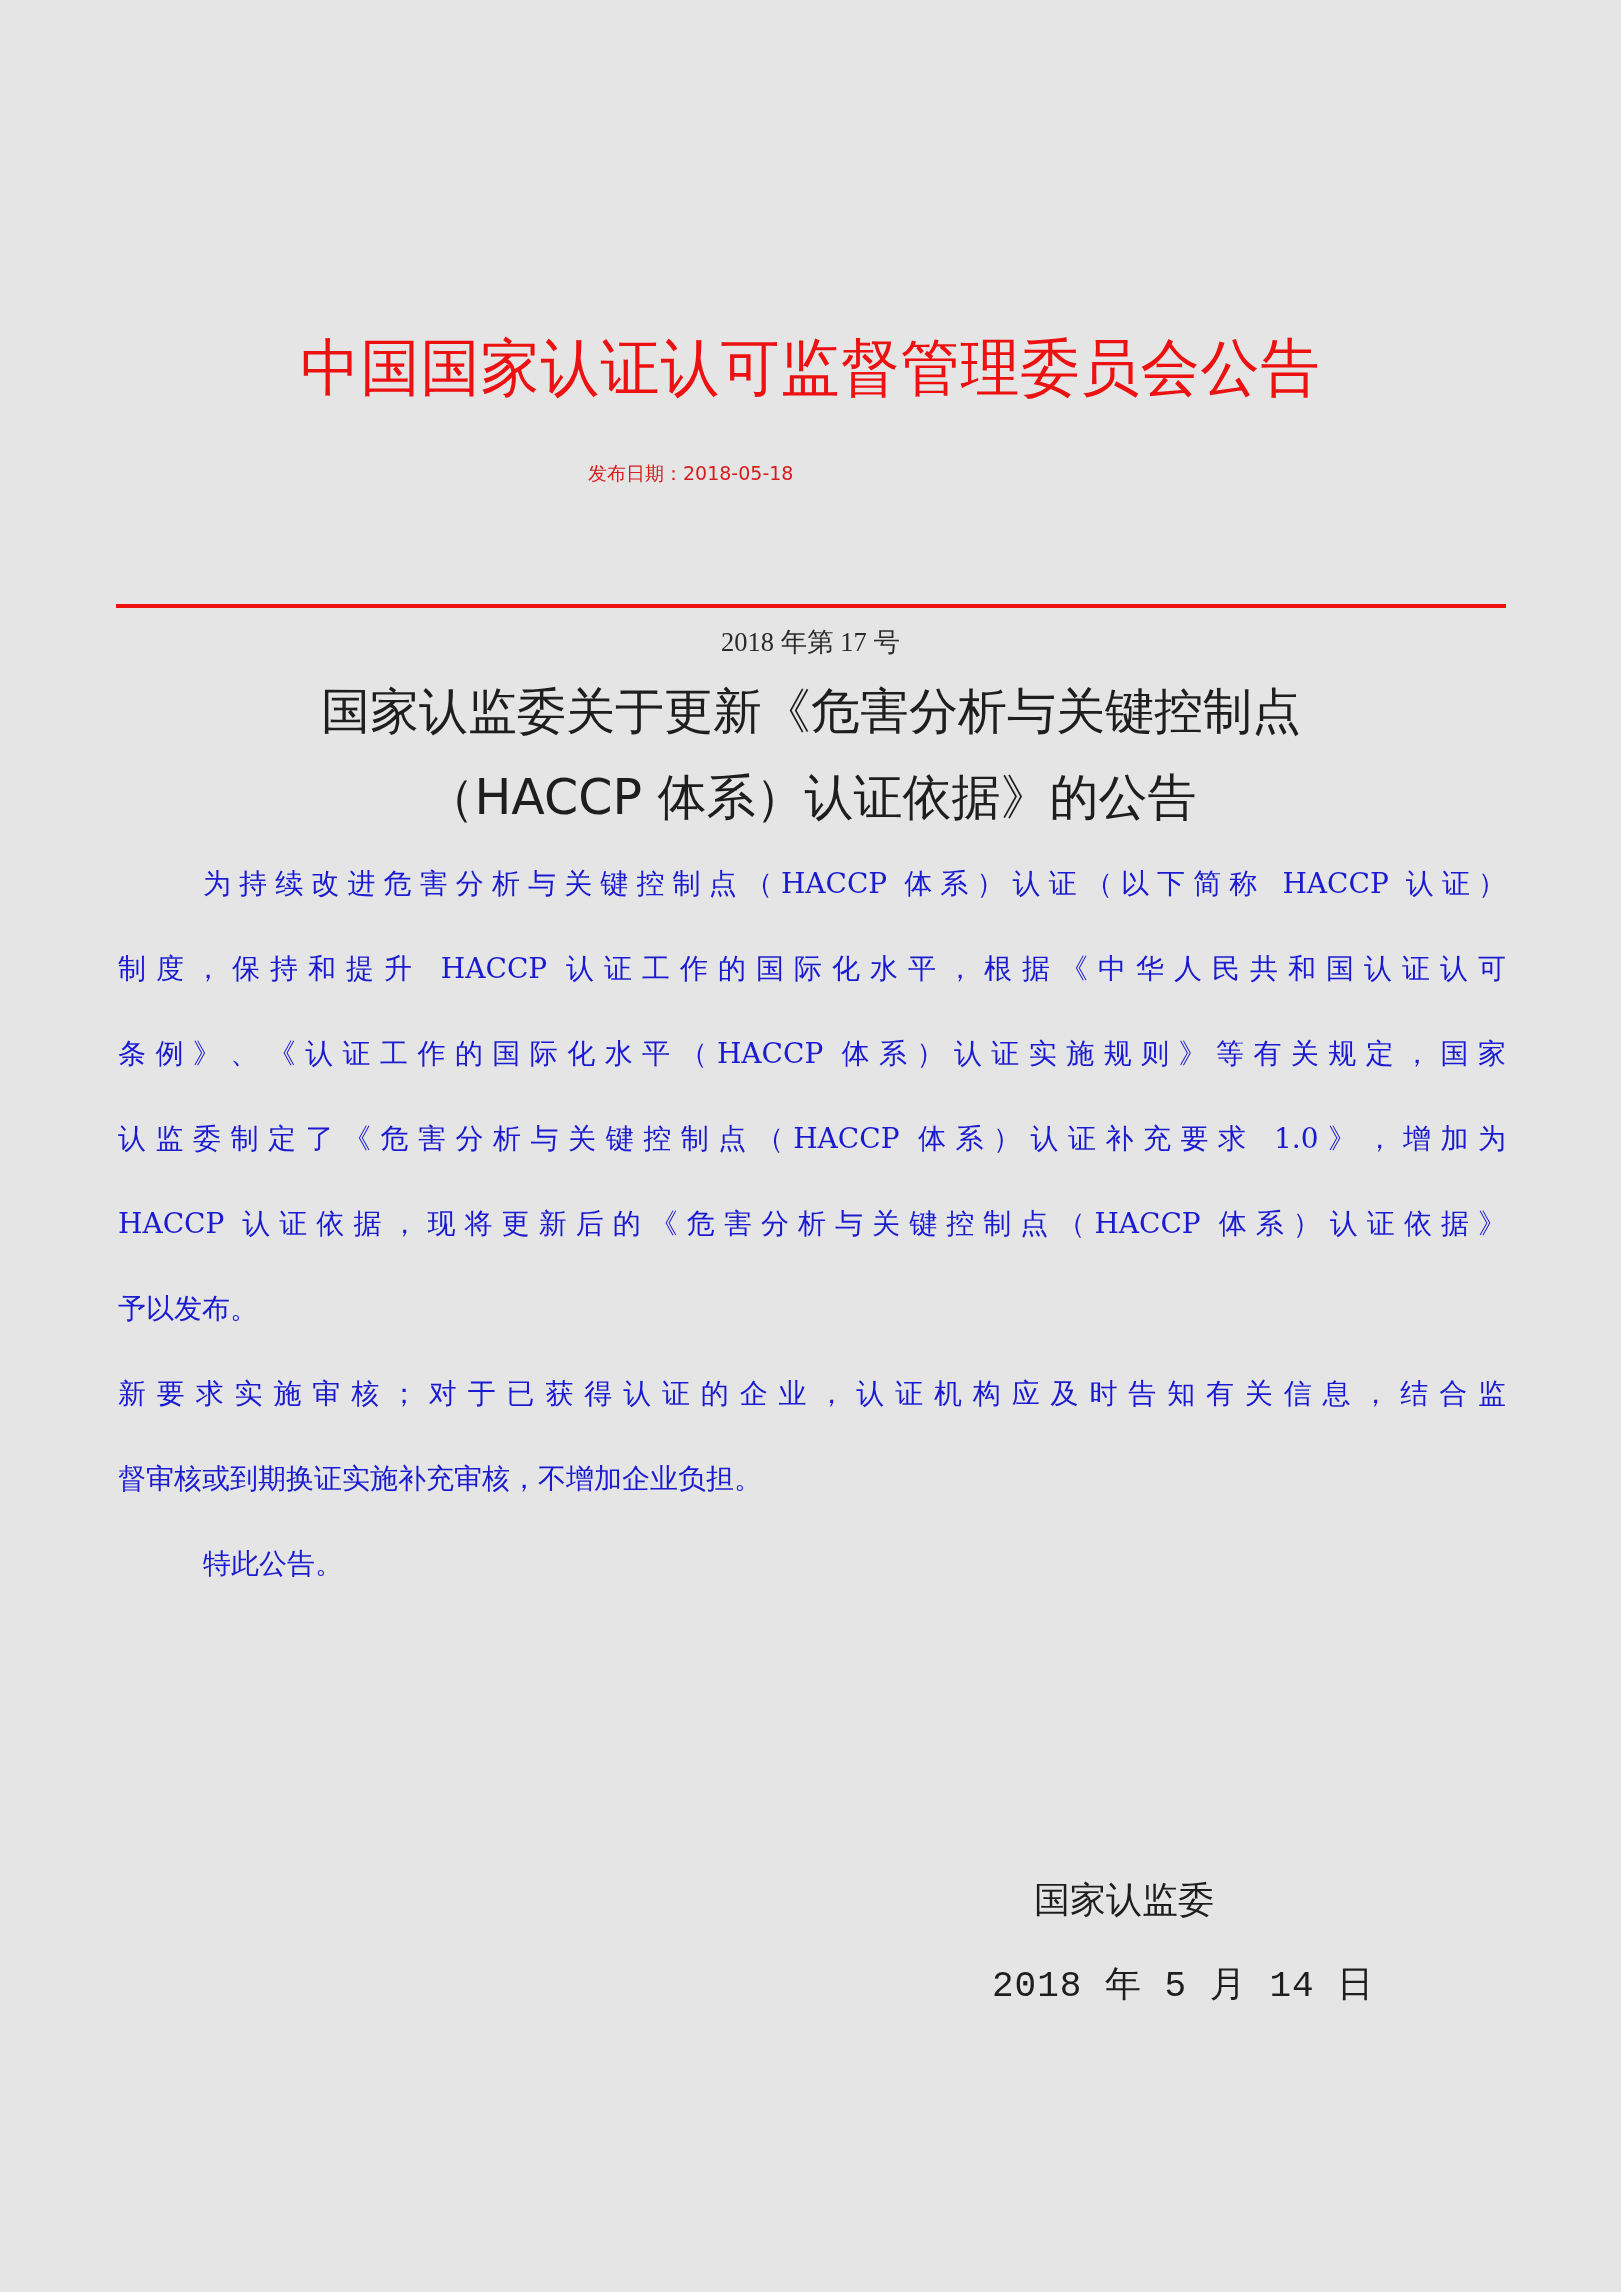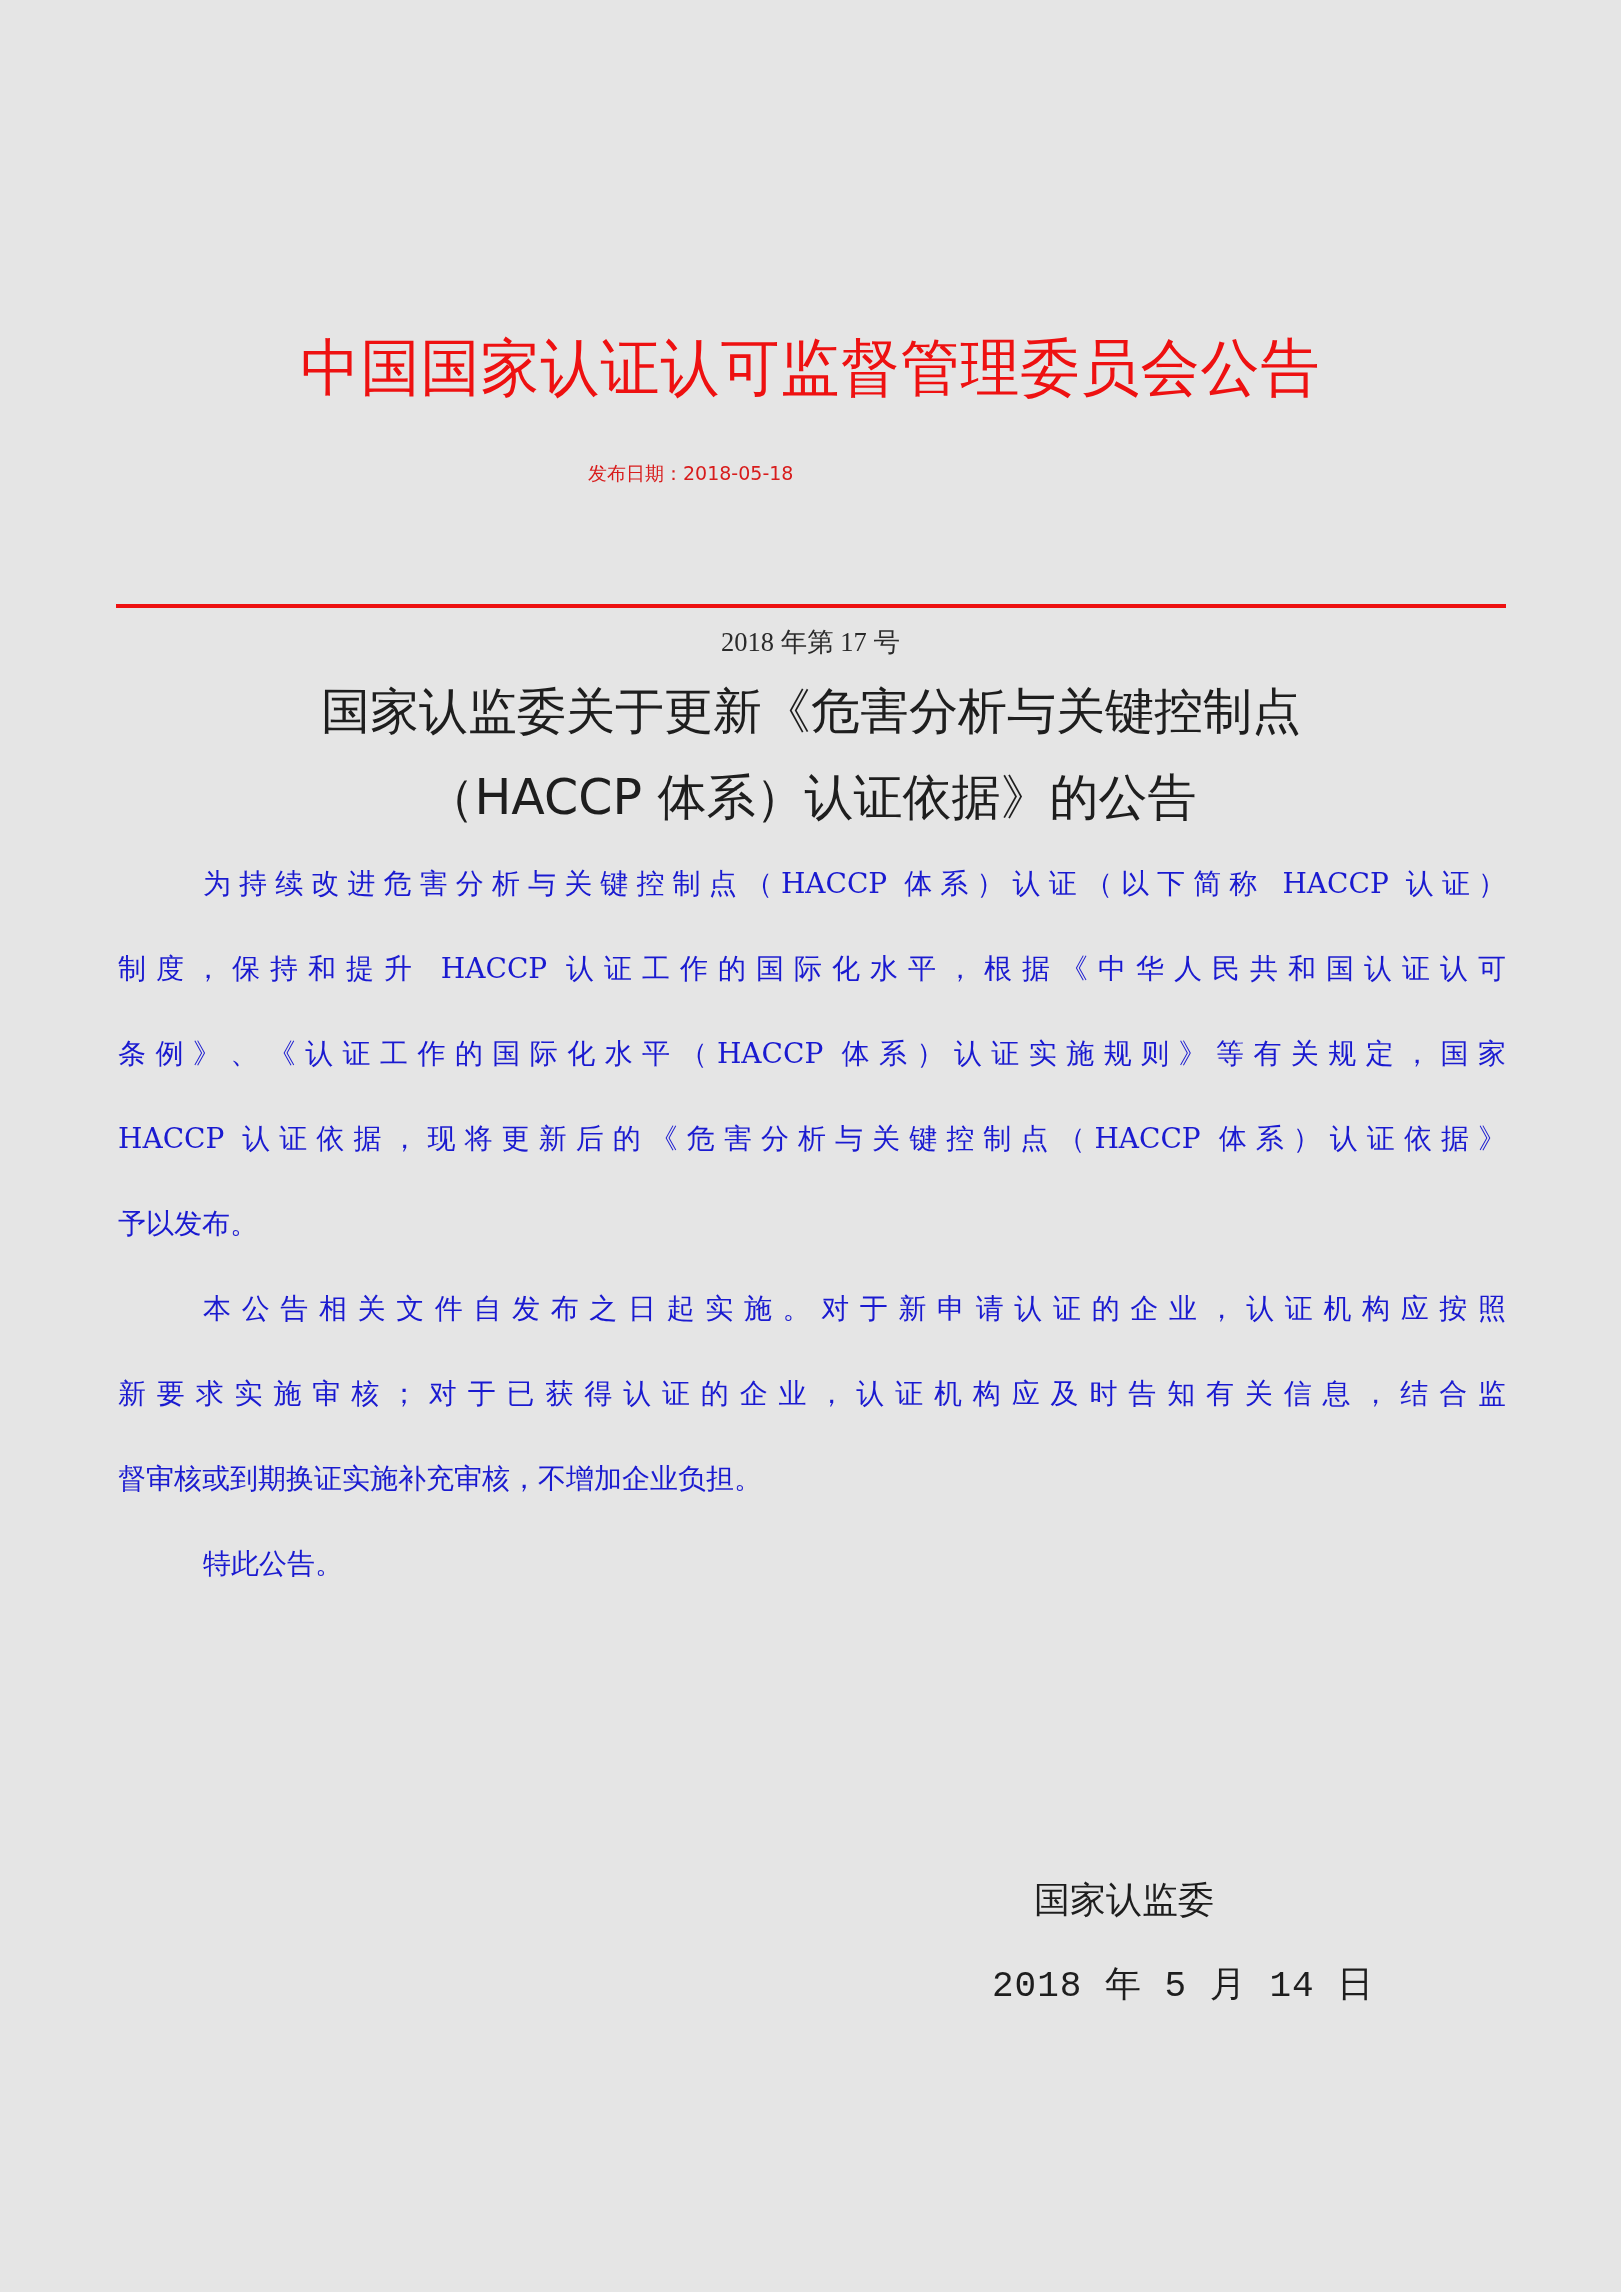--- a/index.html
+++ b/index.html
@@ -122,24 +122,24 @@
 
   <div class="doc-number">2018 年第 17 号</div>
 
   <div class="doc-heading l1">国家认监委关于更新《危害分析与关键控制点</div>
   <div class="doc-heading l2">（HACCP 体系）认证依据》的公告</div>
 
   <div class="body-text">
     <div class="line indent">为持续改进危害分析与关键控制点（HACCP 体系）认证（以下简称 HACCP 认证）</div>
     <div class="line">制度，保持和提升 HACCP 认证工作的国际化水平，根据《中华人民共和国认证认可</div>
     <div class="line">条例》、《认证工作的国际化水平（HACCP 体系）认证实施规则》等有关规定，国家</div>
+    <div class="line">认监委制定了《危害分析与关键控制点（HACCP 体系）认证补充要求 1.0》，增加为</div>
     <div class="line">HACCP 认证依据，现将更新后的《危害分析与关键控制点（HACCP 体系）认证依据》</div>
     <div class="line last">予以发布。</div>
 
-    <div class="line indent">本公告相关文件自发布之日起实施。对于新申请认证的企业，认证机构应按照</div>
     <div class="line">新要求实施审核；对于已获得认证的企业，认证机构应及时告知有关信息，结合监</div>
     <div class="line last">督审核或到期换证实施补充审核，不增加企业负担。</div>
 
     <div class="line indent last">特此公告。</div>
   </div>
 
   <div class="signature org">国家认监委</div>
   <div class="signature date">2018 年 5 月 14 日</div>
 
 </div>

